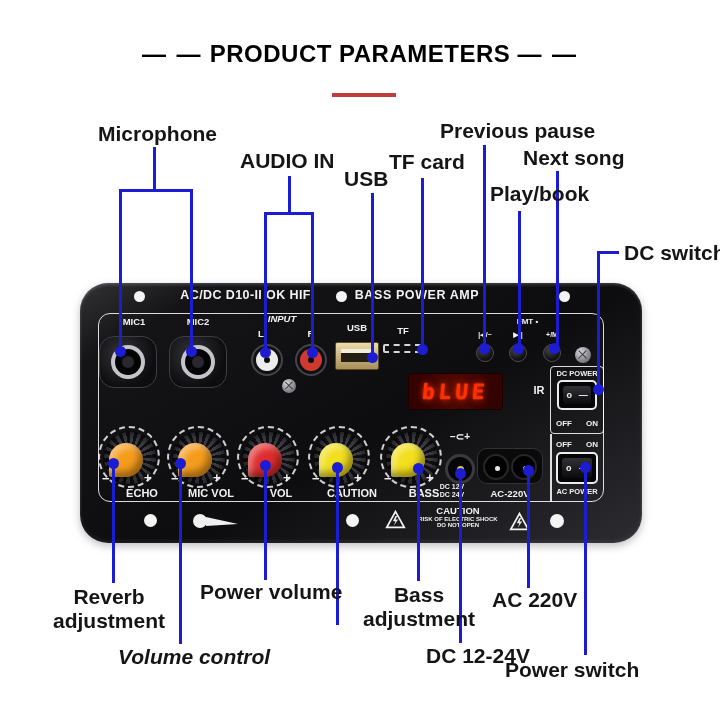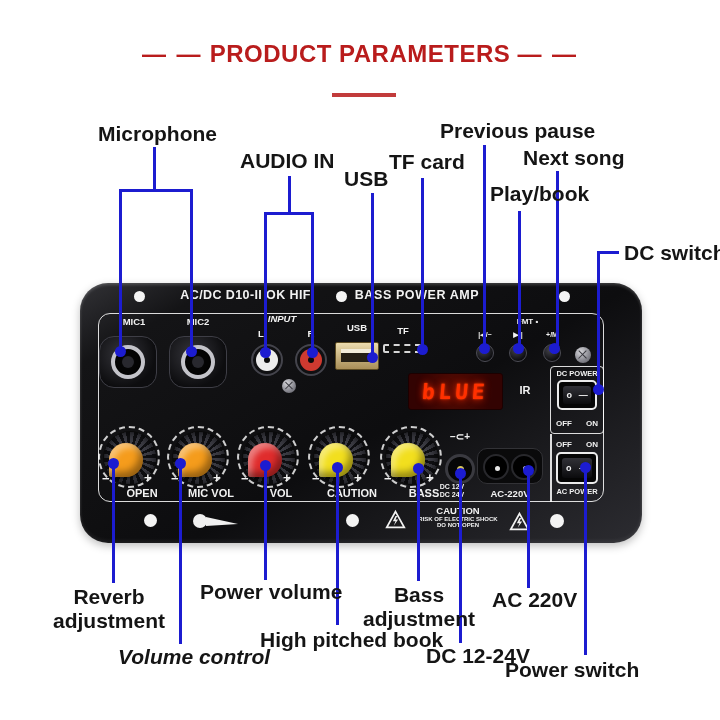--- a/index.html
+++ b/index.html
@@ -6,21 +6,21 @@
   .stage{position:relative;width:720px;height:720px;background:#ffffff;overflow:hidden;
          font-family:"Liberation Sans",sans-serif;}
   
   .lab{position:absolute;font-size:21px;font-weight:600;color:#151515;white-space:nowrap;z-index:30;}
   .lab2{text-align:center;line-height:24px;}
   .vline{position:absolute;width:3px;background:#1c1cd0;z-index:25;}
   .hline{position:absolute;height:3px;background:#1c1cd0;z-index:25;}
   .dot{position:absolute;width:11px;height:11px;border-radius:50%;background:#1c1cd0;z-index:26;}
   
   .title{position:absolute;top:40px;left:0;width:720px;text-align:center;font-size:24px;
-         font-weight:700;color:#b91c1c;letter-spacing:.5px;z-index:5;}
+         font-weight:700;color:#000000;letter-spacing:.5px;z-index:5;}
   .title .dash{font-weight:900;letter-spacing:2px;}
   .redline{position:absolute;z-index:5;}
   
   .board{position:absolute;left:80px;top:283px;width:562px;height:260px;border-radius:28px;
          background:linear-gradient(150deg,#323236 0%,#141416 14%,#0d0d0f 55%,#2c2c31 100%);
          box-shadow:inset 0 2px 3px rgba(255,255,255,.18), inset 0 -2px 4px rgba(255,255,255,.08), 0 3px 8px rgba(0,0,0,.25);
          z-index:10;}
   .board *{position:absolute;box-sizing:border-box;}
   .btxt{color:#f2f2f2;font-weight:700;text-align:center;white-space:nowrap;}
   .outline{border:1.5px solid rgba(255,255,255,.85);border-radius:12px;}
@@ -122,21 +122,21 @@
     <div class="btxt" style="left:418px;top:48px;width:40px;font-size:7px;">▶||</div>
     <div class="btxt" style="left:452px;top:48px;width:40px;font-size:7px;">+/M</div>
     <div class="pbtn" style="left:396px;top:61px;"></div>
     <div class="pbtn" style="left:429px;top:61px;"></div>
     <div class="pbtn" style="left:463px;top:61px;"></div>
     <div class="screw" style="left:495px;top:64px;width:16px;height:16px;"></div>
 
     <div class="lcd" style="left:328px;top:90px;width:95px;height:37px;">
       <span>bLUE</span>
     </div>
-    <div class="btxt" style="left:432px;top:101px;width:26px;font-size:11px;">IR</div>
+    <div class="btxt" style="left:446px;top:101px;width:26px;font-size:11px;">IR</div>
 
     <div class="btxt" style="left:470px;top:86px;width:54px;font-size:7.5px;">DC POWER</div>
     <div class="rocker" style="left:477px;top:97px;width:40px;height:30px;">
       <div class="rin">
         <b>o</b>
         <b>—</b>
       </div>
     </div>
     <div class="btxt" style="left:472px;top:136px;width:24px;font-size:8px;">OFF</div>
     <div class="btxt" style="left:502px;top:136px;width:20px;font-size:8px;">ON</div>
@@ -180,21 +180,21 @@
     <div class="pm" style="left:22px;top:188px;">−</div>
     <div class="pm" style="left:64px;top:187px;">+</div>
     <div class="pm" style="left:91px;top:188px;">−</div>
     <div class="pm" style="left:133px;top:187px;">+</div>
     <div class="pm" style="left:161px;top:188px;">−</div>
     <div class="pm" style="left:203px;top:187px;">+</div>
     <div class="pm" style="left:232px;top:188px;">−</div>
     <div class="pm" style="left:274px;top:187px;">+</div>
     <div class="pm" style="left:304px;top:188px;">−</div>
     <div class="pm" style="left:346px;top:187px;">+</div>
-    <div class="btxt" style="left:22px;top:204px;width:80px;font-size:11px;">OPEN</div>
+    <div class="btxt" style="left:22px;top:204px;width:80px;font-size:11px;">ECHO</div>
     <div class="btxt" style="left:91px;top:204px;width:80px;font-size:11px;">MIC VOL</div>
     <div class="btxt" style="left:161px;top:204px;width:80px;font-size:11px;">VOL</div>
     <div class="btxt" style="left:232px;top:204px;width:80px;font-size:11px;">CAUTION</div>
     <div class="btxt" style="left:304px;top:204px;width:80px;font-size:11px;">BASS</div>
 
     <div class="btxt" style="left:352px;top:148px;width:56px;font-size:10px;">−⊂+</div>
     <div style="left:365px;top:171px;width:30px;height:30px;border-radius:50%;background:#060606;border:3px solid #3a3a40;">
       <div style="left:9px;top:9px;width:7px;height:7px;border-radius:50%;background:#d8c860;"></div>
     </div>
     <div class="tinylab" style="left:344px;top:200px;width:56px;font-size:7px;line-height:8px;">
@@ -291,21 +291,20 @@
   <div class="dot" style="left:523px;top:465px;"></div>
   <div class="vline" style="left:584px;top:465px;height:190px;"></div>
   <div class="dot" style="left:580px;top:462px;"></div>
 
   <div class="lab lab2" style="left:48px;top:585px;width:122px;">
     <div>Reverb</div>
     <div>adjustment</div>
   </div>
   <div class="lab" style="left:118px;top:645px;font-style:italic;">Volume control</div>
   <div class="lab" style="left:200px;top:580px;">Power volume</div>
-  <div class="lab" style="left:260px;top:628px;">High pitched book</div>
   <div class="lab lab2" style="left:360px;top:583px;width:118px;">
     <div>Bass</div>
     <div>adjustment</div>
   </div>
   <div class="lab" style="left:426px;top:644px;text-align:center;">DC 12-24V</div>
   <div class="lab" style="left:492px;top:588px;">AC 220V</div>
   <div class="lab" style="left:505px;top:658px;">Power switch</div>
 
 </div>
 

